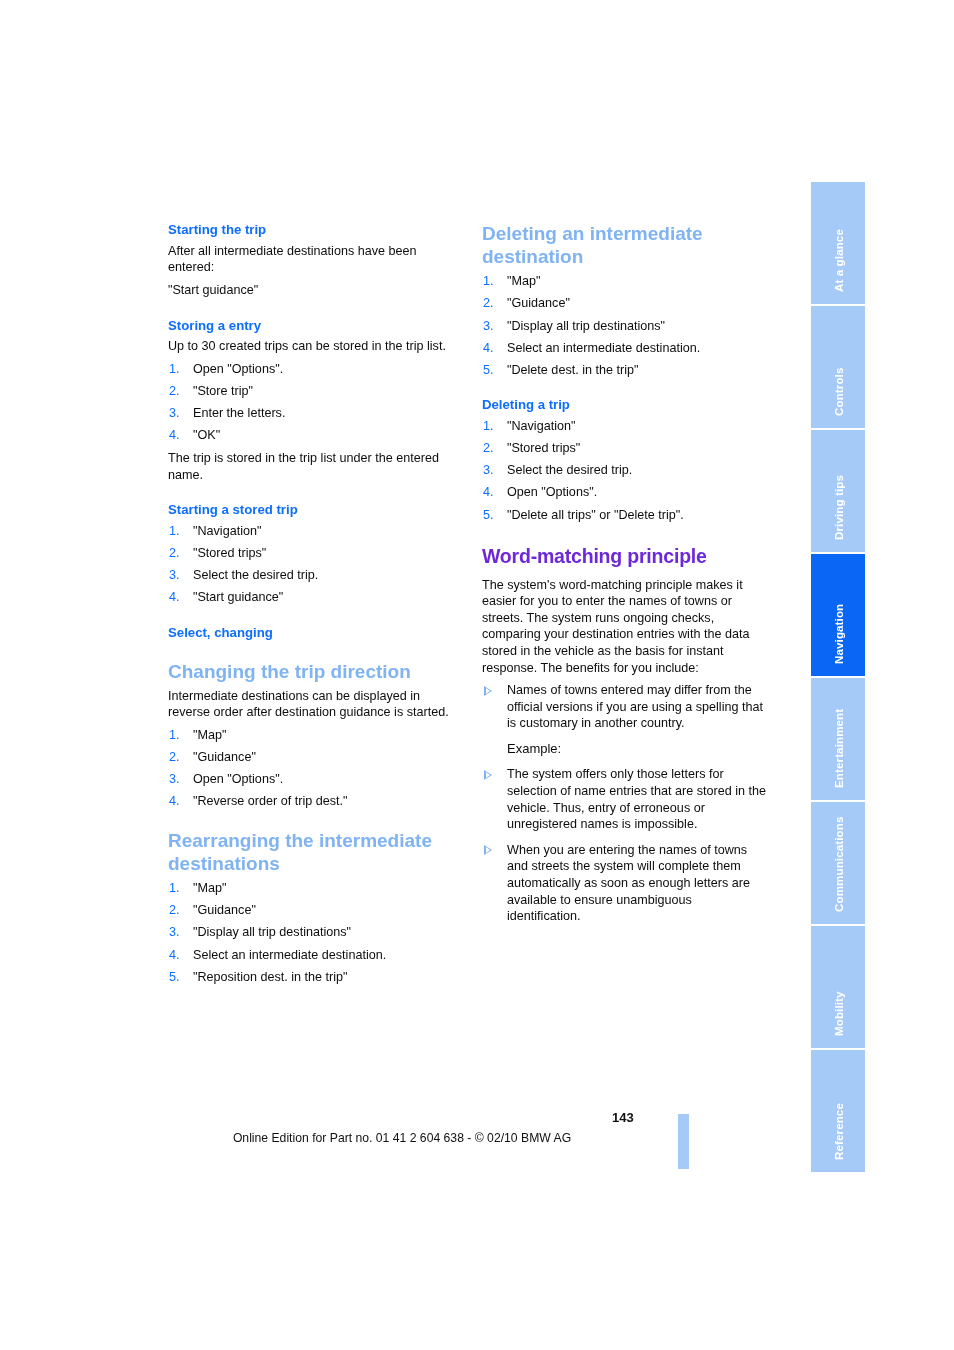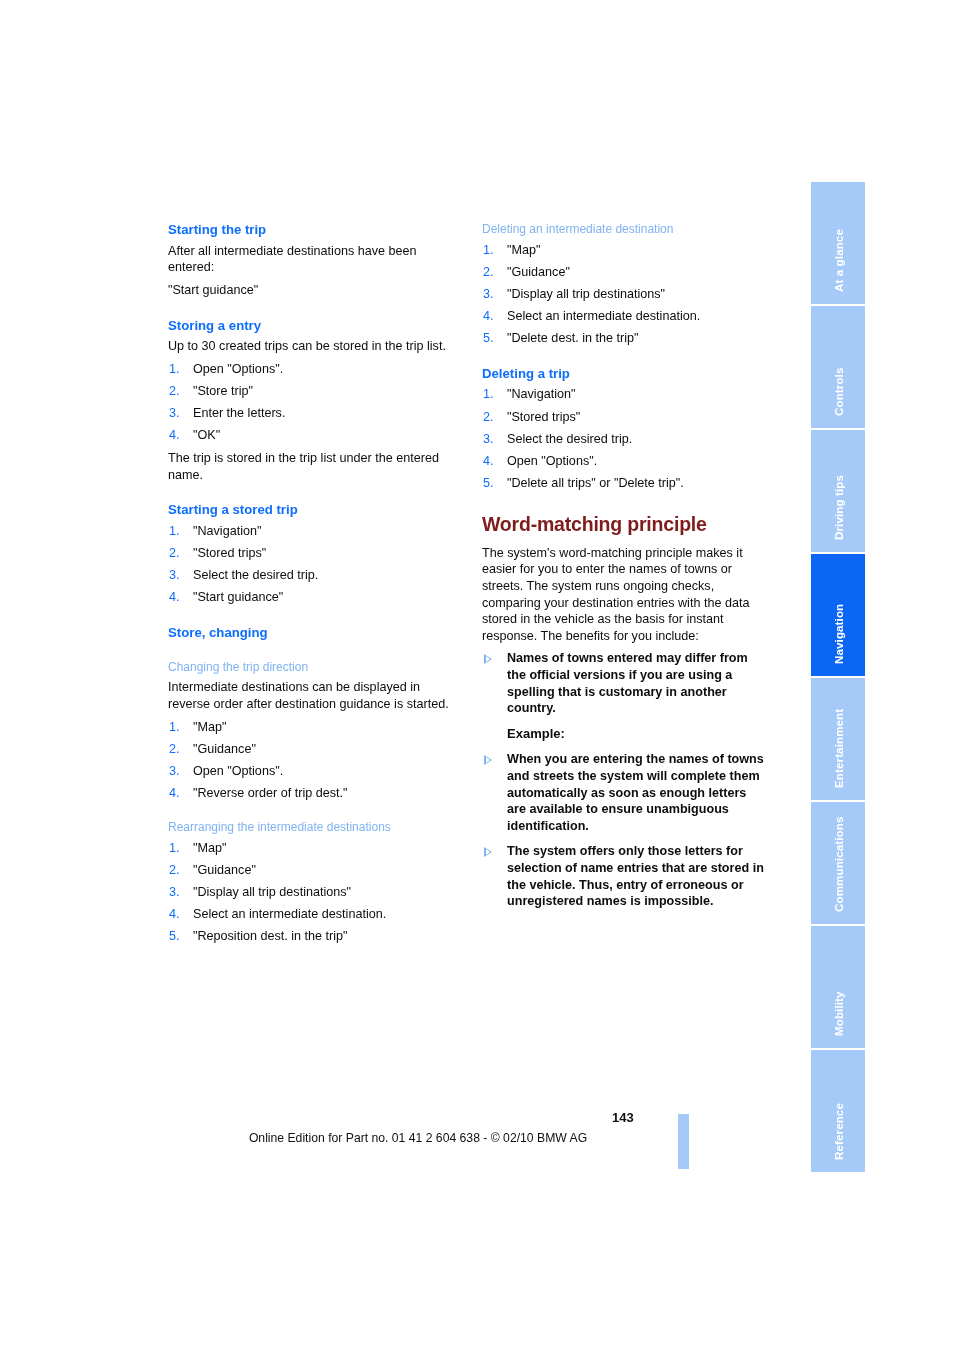--- a/index.html
+++ b/index.html
@@ -29,35 +29,35 @@
     top: 222px;
     width: 286px;
   }
   #col-left  { left: 168px; }
   #col-right { left: 482px; }
 
   
   .h1 {
     font-size: 19.5px;
     font-weight: bold;
-    color: #7f1d1d;
+    color: #6d28d9;
     letter-spacing: -0.2px;
     margin: 22px 0 9px 0;
     line-height: 1.15;
   }
   .h2 {
     font-size: 13.2px;
     font-weight: bold;
     color: #0d6efd;
     margin: 19px 0 5px 0;
     line-height: 1.2;
   }
   .h3 {
-    font-size: 12px;
-    font-weight: normal;
+    font-size: 19px;
+    font-weight: bold;
     color: #7fb3f2;
     margin: 19px 0 5px 0;
     line-height: 1.22;
   }
   .column > .h2:first-child,
   .column > .h3:first-child { margin-top: 0; }
 
   
   p.body {
     font-size: 12.6px;
@@ -90,21 +90,20 @@
     color: #0d6efd;
     font-size: 12.6px;
     line-height: 16.6px;
   }
 
   
   ul.tri {
     list-style: none;
     margin: 6px 0 0 0;
     padding: 0;
-    font-weight: bold;
   }
   ul.tri > li {
     position: relative;
     padding-left: 25px;
     font-size: 12.6px;
     line-height: 16.6px;
     margin-bottom: 9px;
     color: #0d0d0d;
   }
   .tri-marker {
@@ -201,21 +200,21 @@
   #footer-bar {
     position: absolute;
     left: 678px;
     top: 1114px;
     width: 11px;
     height: 55px;
     background: #a6caf8;
   }
   #footer-note {
     position: absolute;
-    left: 168px;
+    left: 152px;
     top: 1131px;
     width: 500px;
     text-align: center;
     font-size: 12.2px;
     color: #111111;
   }
 </style>
 </head>
 <body>
 
@@ -238,21 +237,21 @@
     <p class="body">The trip is stored in the trip list under the entered name.</p>
 
     <h2 class="h2">Starting a stored trip</h2>
     <ol class="steps">
       <li>"Navigation"</li>
       <li>"Stored trips"</li>
       <li>Select the desired trip.</li>
       <li>"Start guidance"</li>
     </ol>
 
-    <h2 class="h2">Store, changing</h2>
+    <h2 class="h2">Select, changing</h2>
 
     <h3 class="h3">Changing the trip direction</h3>
     <p class="body">Intermediate destinations can be displayed in reverse order after destination guidance is started.</p>
     <ol class="steps">
       <li>"Map"</li>
       <li>"Guidance"</li>
       <li>Open "Options".</li>
       <li>"Reverse order of trip dest."</li>
     </ol>
 
@@ -291,25 +290,25 @@
     <p class="body">The system's word-matching principle makes it easier for you to enter the names of towns or streets. The system runs ongoing checks, comparing your destination entries with the data stored in the vehicle as the basis for instant response. The benefits for you include:</p>
 
     <ul class="tri">
       <li>
         <span class="tri-marker"></span>
         <span>Names of towns entered may differ from the official versions if you are using a spelling that is customary in another country.</span>
         <p class="sub-para">Example:</p>
       </li>
       <li>
         <span class="tri-marker"></span>
-        <span>When you are entering the names of towns and streets the system will complete them automatically as soon as enough letters are available to ensure unambiguous identification.</span>
+        <span>The system offers only those letters for selection of name entries that are stored in the vehicle. Thus, entry of erroneous or unregistered names is impossible.</span>
       </li>
       <li>
         <span class="tri-marker"></span>
-        <span>The system offers only those letters for selection of name entries that are stored in the vehicle. Thus, entry of erroneous or unregistered names is impossible.</span>
+        <span>When you are entering the names of towns and streets the system will complete them automatically as soon as enough letters are available to ensure unambiguous identification.</span>
       </li>
     </ul>
 
   </div>
 
   <div id="side-tabs">
     <div class="tab">
         <span class="tab-label">At a glance</span>
       </div>
     <div class="tab alt">

